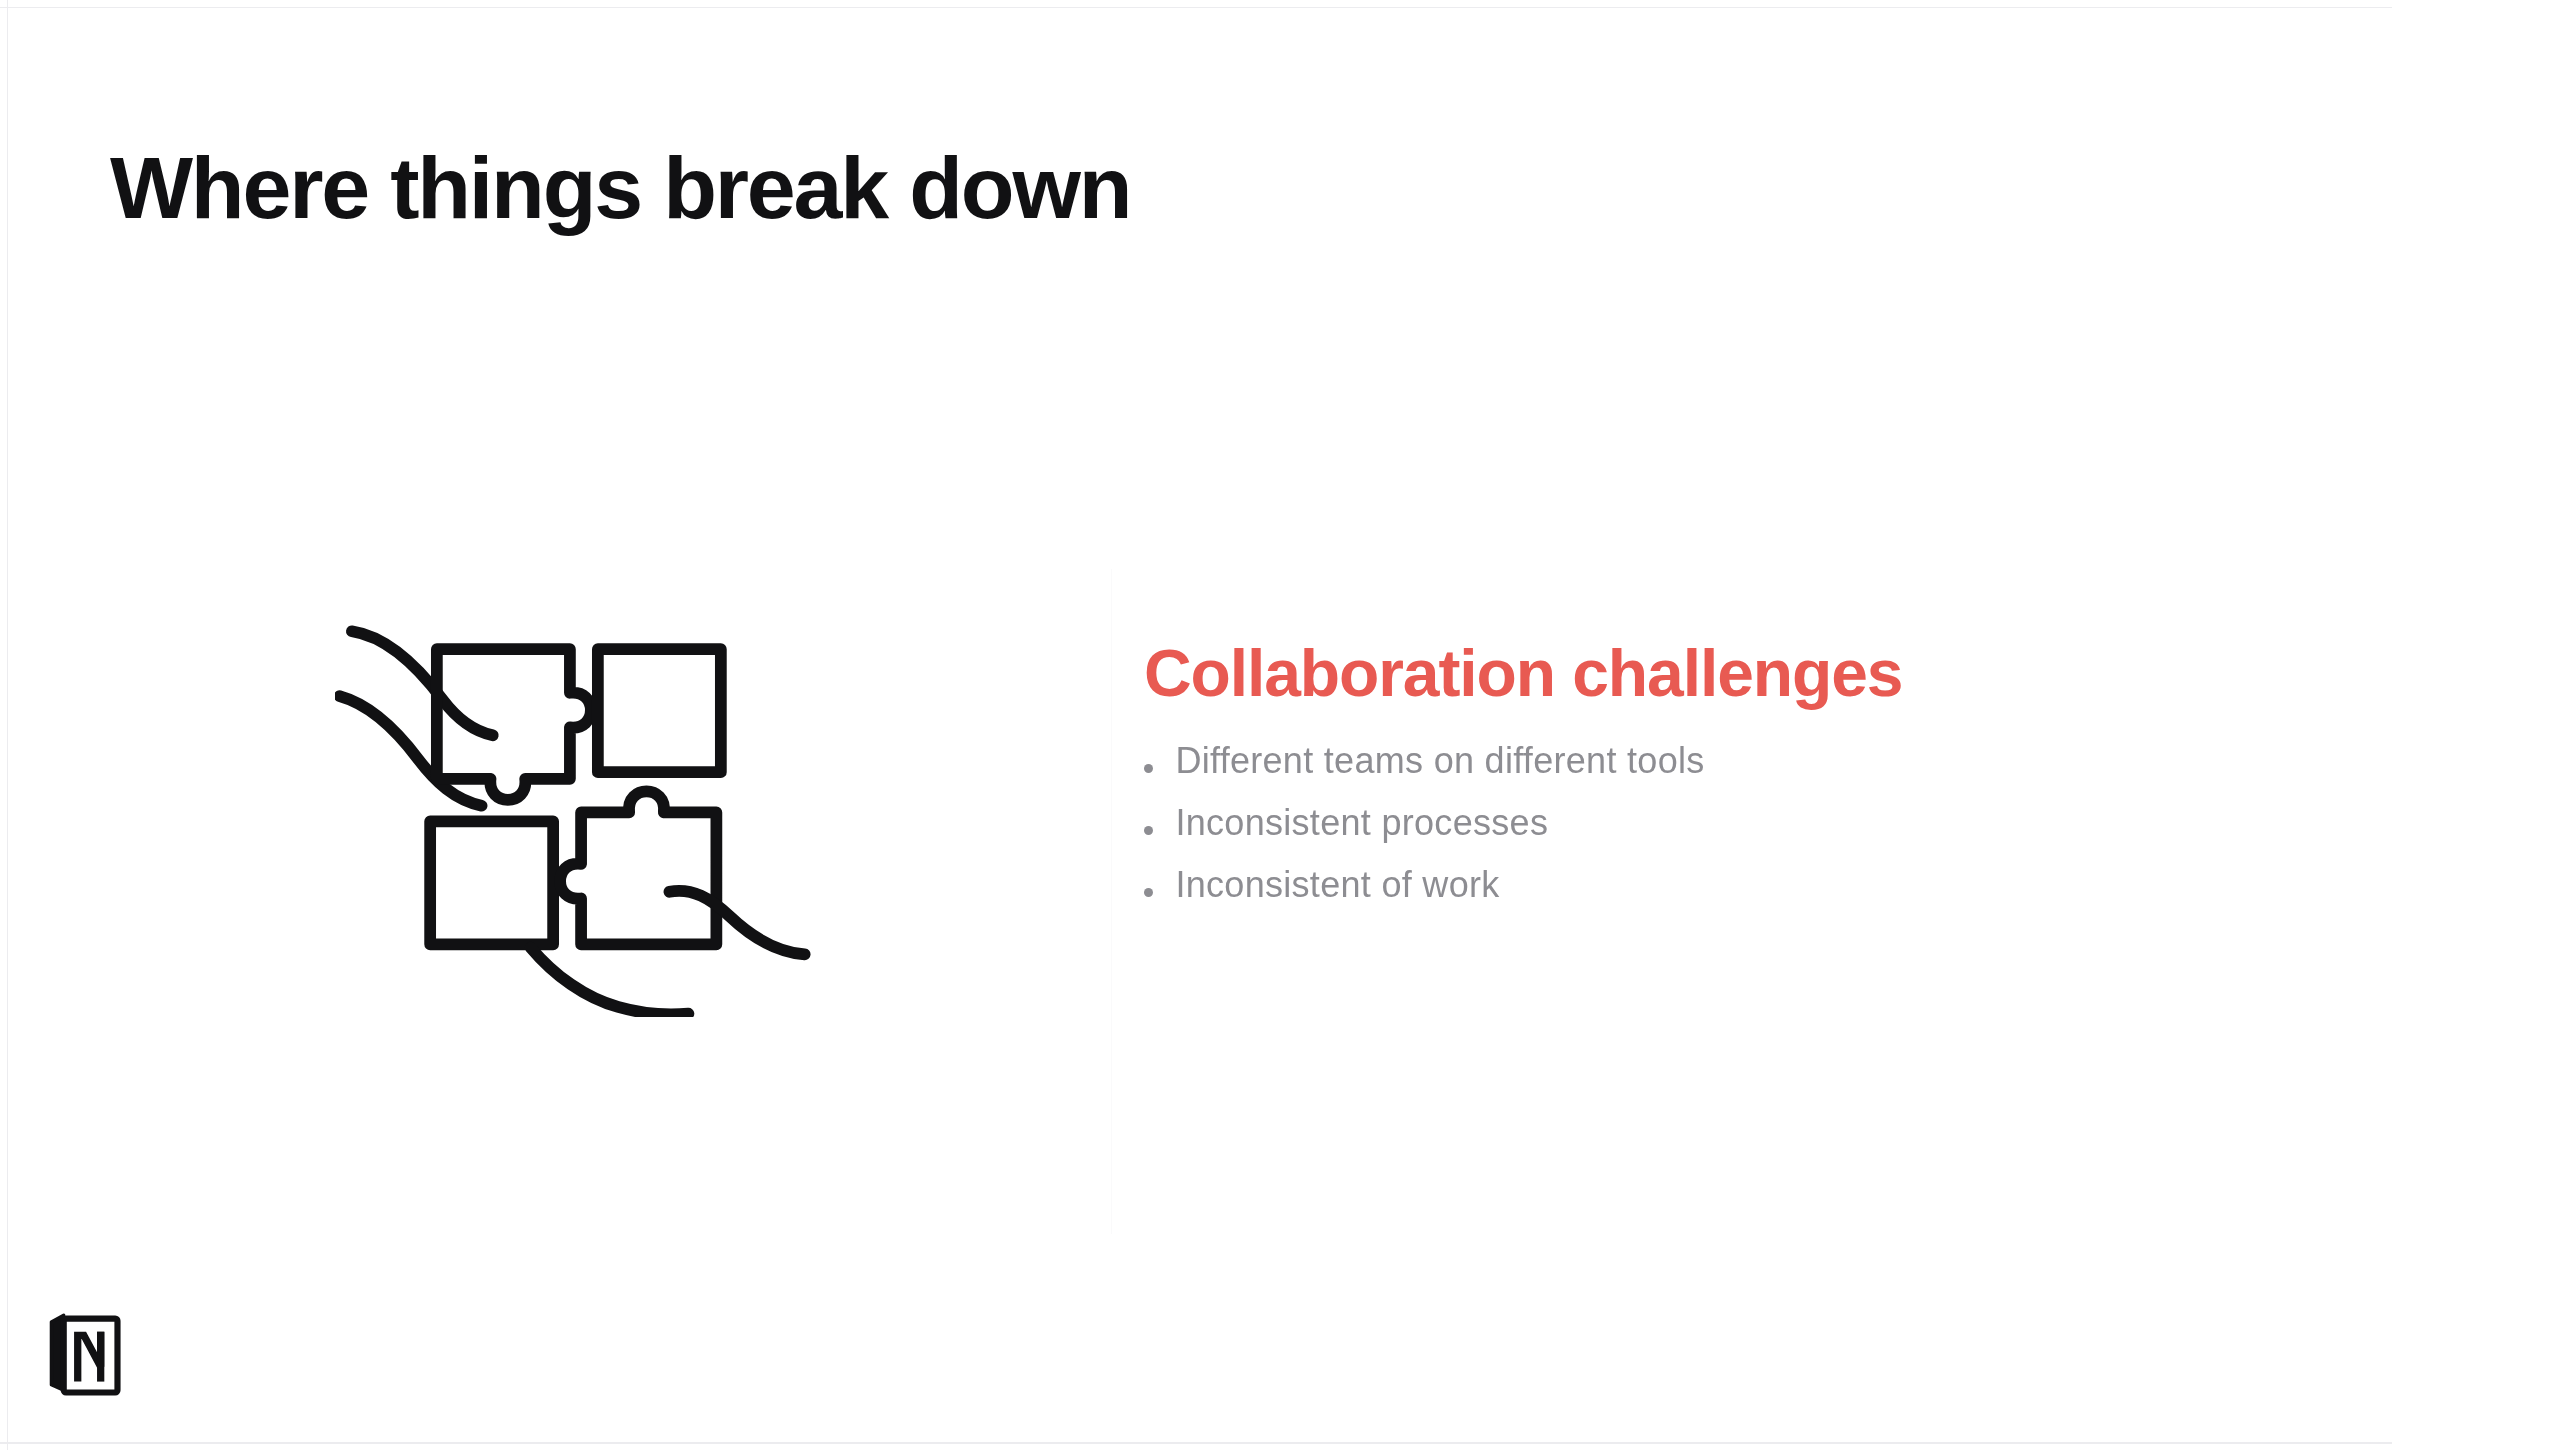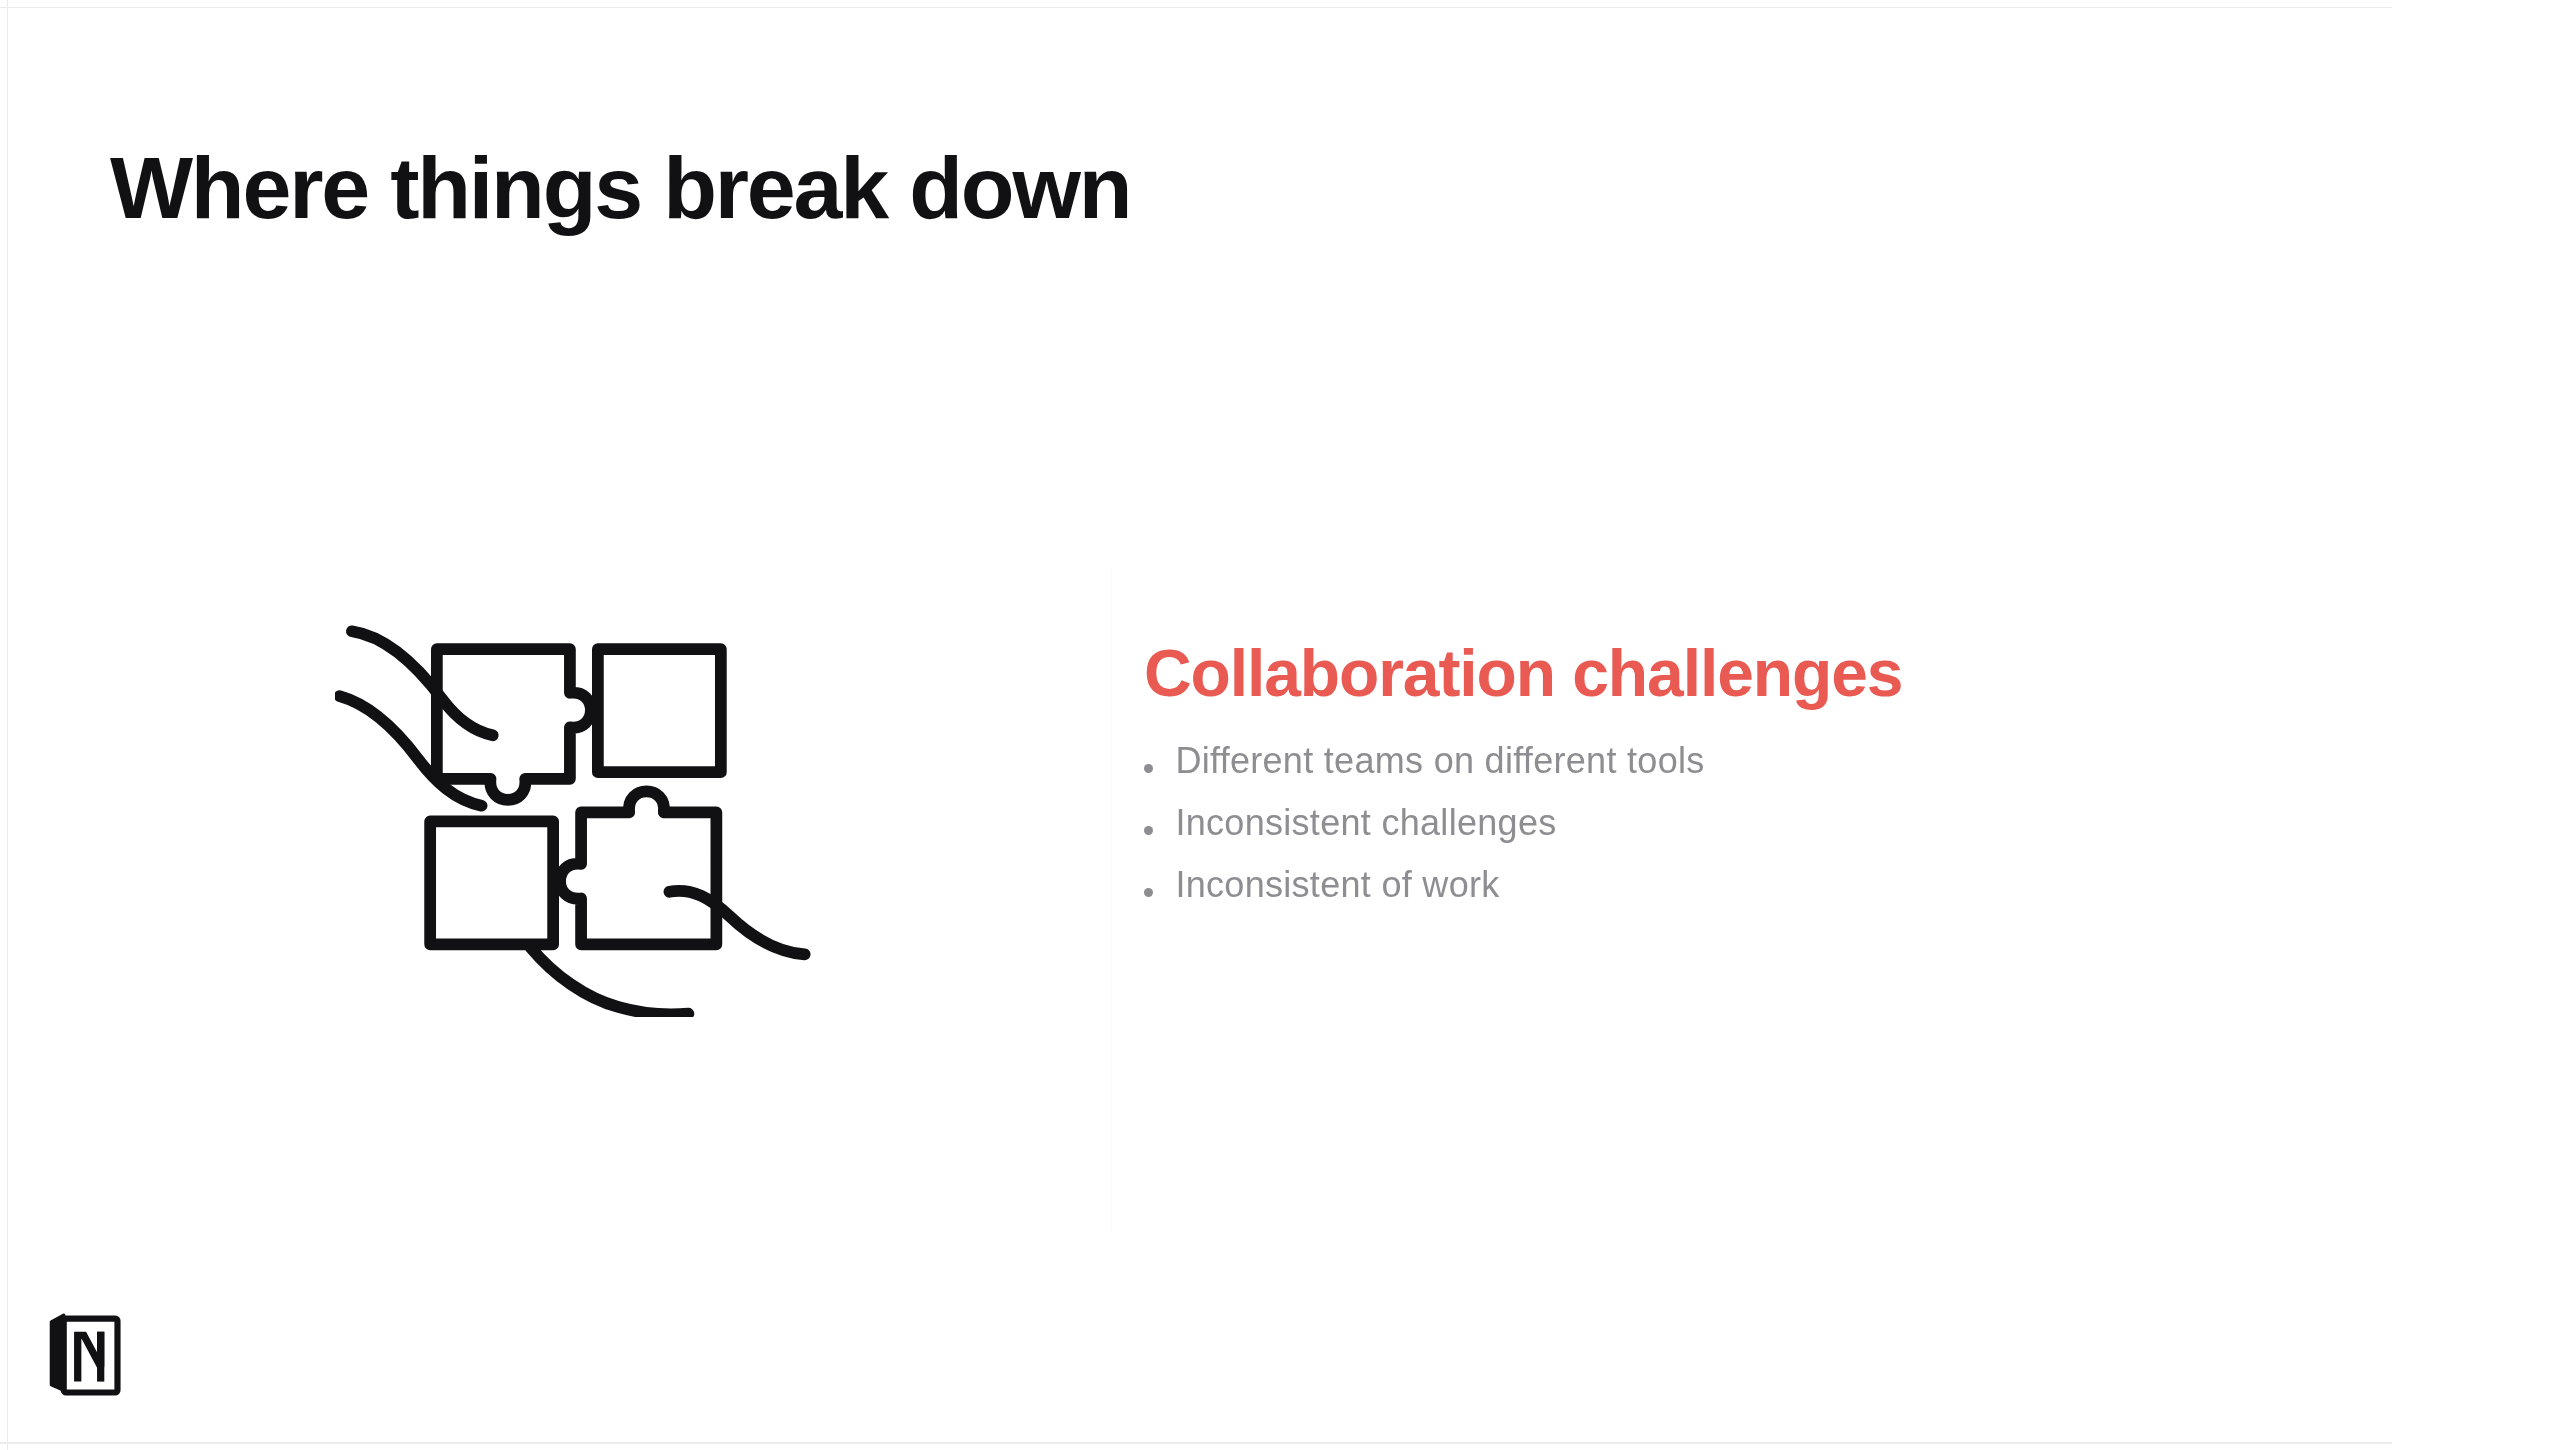--- a/index.html
+++ b/index.html
@@ -199,21 +199,21 @@
 
     <ul id="bullet-list">
 
       <li class="bullet-row">
         <span class="bullet-dot"></span>
         <span class="bullet-text">Different teams on different tools</span>
       </li>
 
       <li class="bullet-row">
         <span class="bullet-dot"></span>
-        <span class="bullet-text">Inconsistent challenges</span>
+        <span class="bullet-text">Inconsistent processes</span>
       </li>
 
       <li class="bullet-row">
         <span class="bullet-dot"></span>
         <span class="bullet-text">Inconsistent of work</span>
       </li>
 
     </ul>
   </div>
 

